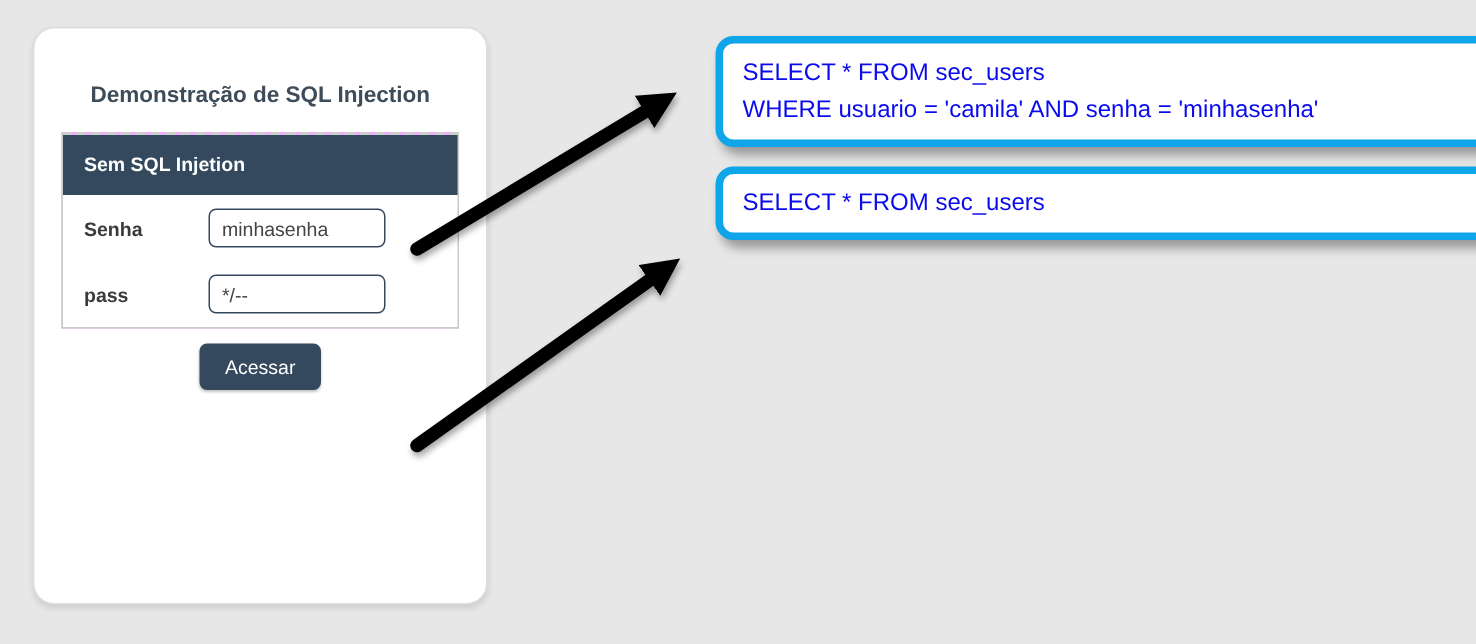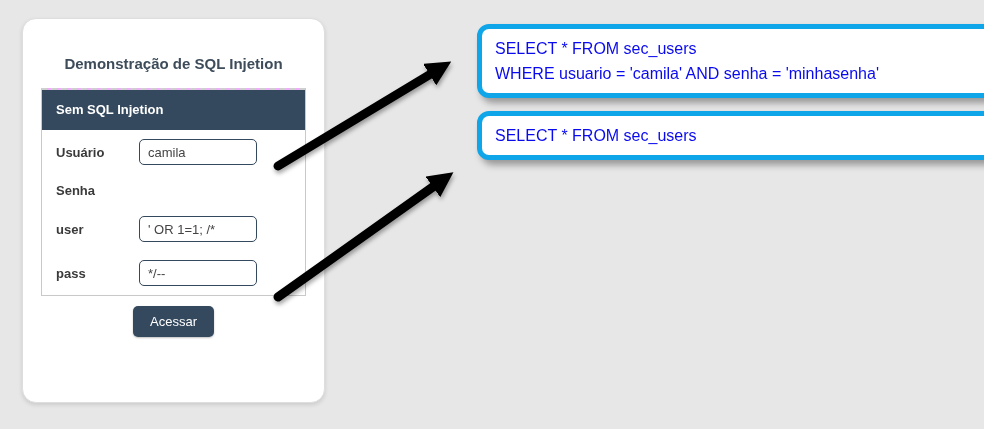--- a/index.html
+++ b/index.html
@@ -109,40 +109,33 @@
     width: 984px; height: 429px;
     pointer-events: none;
   }
 </style>
 </head>
 <body>
 
 <div class="stage">
 
   <div class="card">
-    <h1 class="title">Demonstração de SQL Injetion</h1>
+    <h1 class="title">Demonstração de SQL Injection</h1>
 
     <div class="panel">
 
       <div class="panel-header">Sem SQL Injetion</div>
 
-      <div class="row">
-        <label class="lbl">Usuário</label>
-        <input class="inp" type="text" value="camila" style="">
-      </div>
 
       <div class="row">
         <label class="lbl">Senha</label>
+        <input class="inp" type="text" value="minhasenha" style="">
       </div>
 
 
-      <div class="row">
-        <label class="lbl">user</label>
-        <input class="inp" type="text" value="' OR 1=1; /*" style="">
-      </div>
 
       <div class="row">
         <label class="lbl">pass</label>
         <input class="inp" type="text" value="*/--" style="">
       </div>
 
     </div>
 
     <button class="btn">Acessar</button>
   </div>

